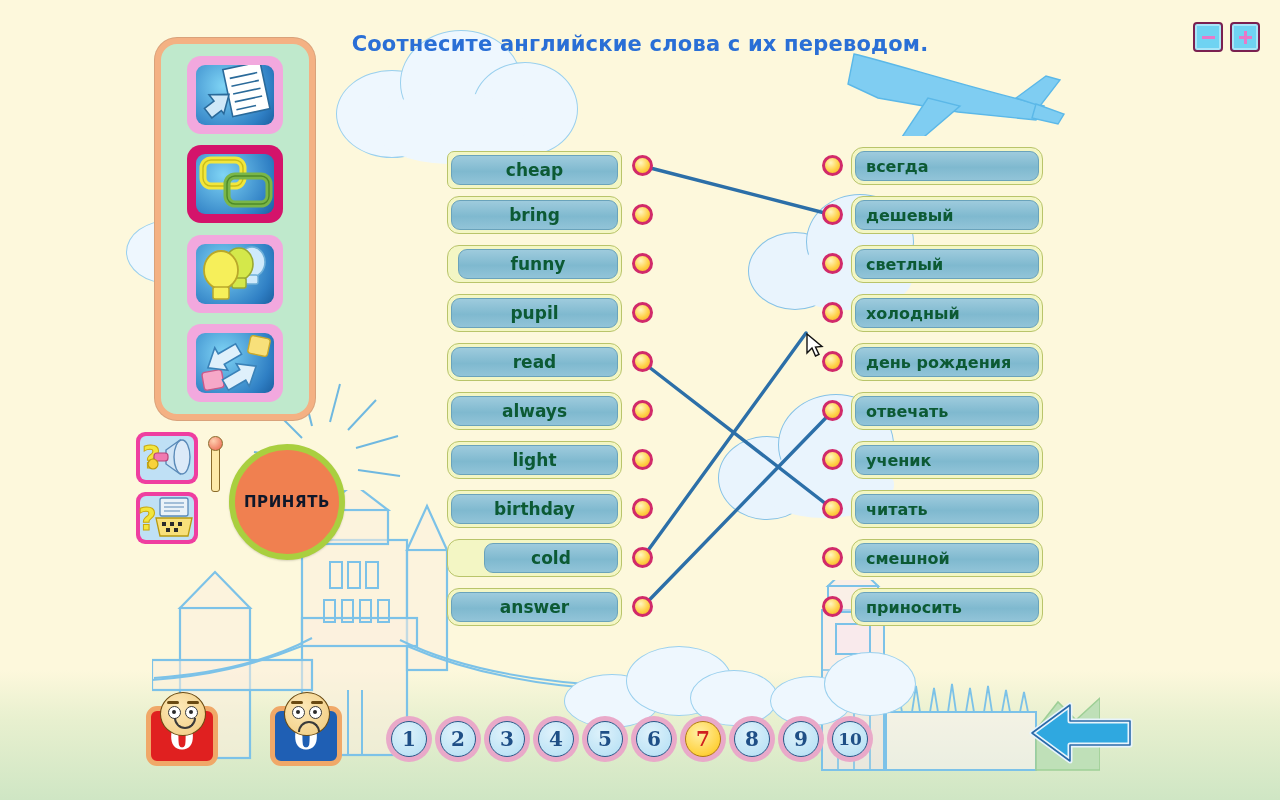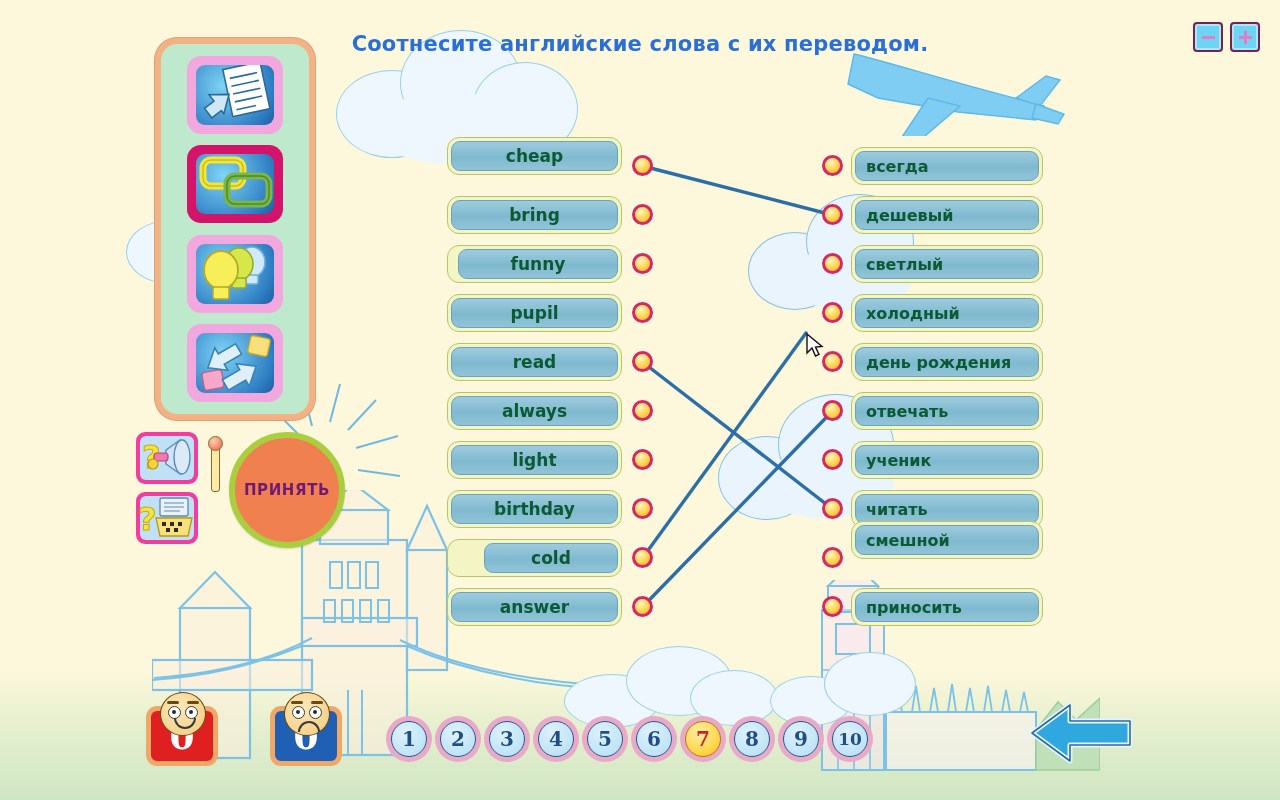--- a/index.html
+++ b/index.html
@@ -68,24 +68,24 @@
   .mini-icon{position:absolute;width:62px;height:52px;border-radius:9px;cursor:pointer;z-index:22;}
   .mini-icon .mframe{position:absolute;inset:0;border-radius:9px;background:#ef3ea0;}
   .mini-icon .minner{position:absolute;inset:4px;border-radius:6px;background:#bfe0f5;}
   .mini-icon svg{position:relative;z-index:3;}
 
   .thermo{position:absolute;left:208px;top:434px;width:13px;height:58px;z-index:22;}
   .thermo .tube{position:absolute;left:3px;top:10px;width:7px;height:46px;background:#fde9a8;border:1.4px solid #8a6a2a;border-radius:3px;}
   .thermo .bulb{position:absolute;left:0px;top:2px;width:13px;height:13px;border-radius:50%;background:radial-gradient(circle at 35% 30%,#ffd0b0,#e8604a);border:1.4px solid #8a6a2a;}
 
   .accept-btn{
-    position:absolute;left:229px;top:432px;width:104px;height:104px;border-radius:50%;
+    position:absolute;left:229px;top:444px;width:104px;height:104px;border-radius:50%;
     background:#f08050;border:6px solid #a9cf3f;
     display:flex;align-items:center;justify-content:center;
-    font-size:15px;font-weight:bold;color:#701a75;letter-spacing:.6px;
+    font-size:15px;font-weight:bold;color:#0f172a;letter-spacing:.6px;
     cursor:pointer;z-index:23;
     box-shadow:0 1px 2px rgba(0,0,0,.15);
   }
 
   
   .cols{position:absolute;left:0;top:0;width:1280px;height:800px;z-index:18;}
   .word-chip{
     position:absolute;height:38px;border-radius:12px;
     background:#f3f6c4;border:1.4px solid #b9c46a;
     box-sizing:border-box;padding:3px;cursor:pointer;
@@ -397,21 +397,21 @@
     <g id="link-lines" stroke="#2c6fa8" stroke-width="3.4" fill="none" stroke-linecap="round">
         <line x1="642.5" y1="166" x2="832.5" y2="215"></line>
         <line x1="642.5" y1="362" x2="832.5" y2="509"></line>
         <line x1="642.5" y1="607" x2="832.5" y2="411"></line>
         <line x1="642.5" y1="558" x2="806" y2="333"></line>
       </g>
   </svg>
 
   <div class="cols">
     <div class="col-left" id="col-left">
-        <div class="word-chip" style="top: 137px;">
+        <div class="word-chip" style="top: 151px; border-radius: 7px;">
           <div class="face">cheap</div>
         </div>
         <div class="word-chip" style="top: 196px;">
           <div class="face">bring</div>
         </div>
         <div class="word-chip" style="top: 245px; padding-left: 10px;">
           <div class="face">funny</div>
         </div>
         <div class="word-chip" style="top: 294px;">
           <div class="face">pupil</div>
@@ -453,21 +453,21 @@
         </div>
         <div class="word-chip" style="top: 392px;">
           <div class="face">отвечать</div>
         </div>
         <div class="word-chip" style="top: 441px; text-align: center;">
           <div class="face">ученик</div>
         </div>
         <div class="word-chip" style="top: 490px;">
           <div class="face">читать</div>
         </div>
-        <div class="word-chip" style="top: 521px;">
+        <div class="word-chip" style="top: 539px;">
           <div class="face">смешной</div>
         </div>
         <div class="word-chip" style="top: 588px;">
           <div class="face">приносить</div>
         </div>
       </div>
     <div id="dots-left">
         <div class="dot left" style="top: 155px;"></div>
         <div class="dot left" style="top: 204px;"></div>
         <div class="dot left" style="top: 253px;"></div>

